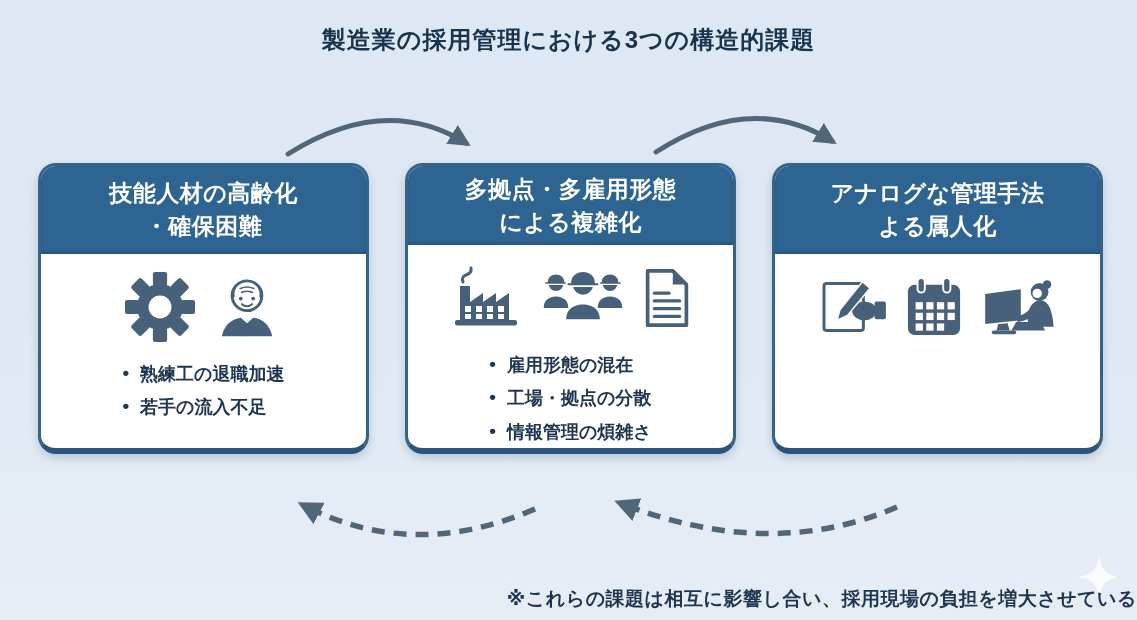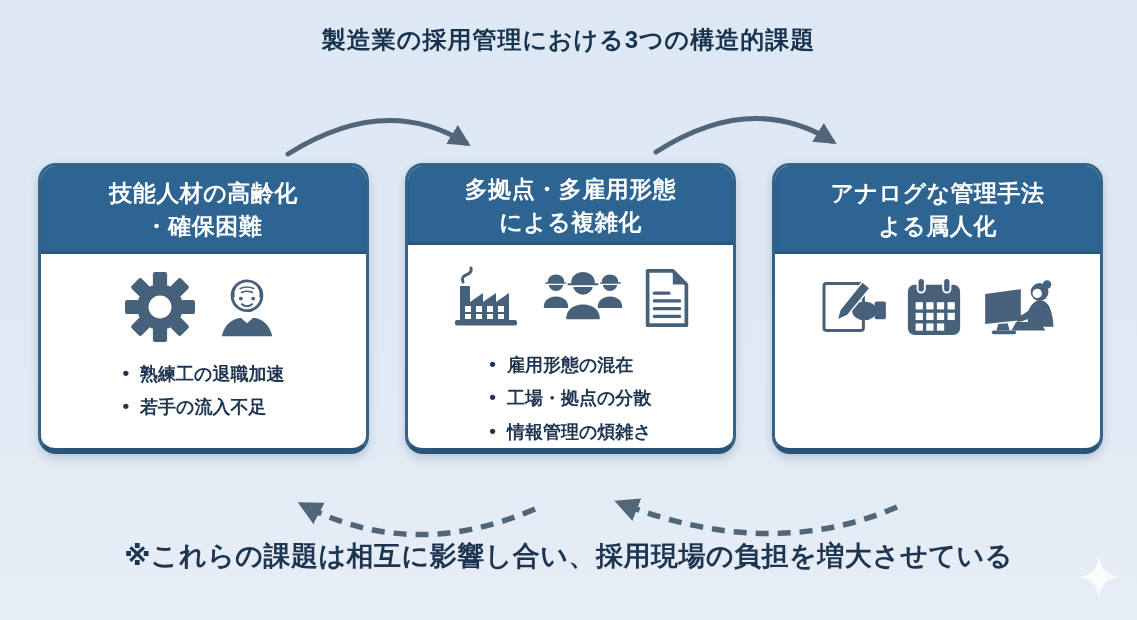--- a/index.html
+++ b/index.html
@@ -22,22 +22,22 @@
   .card-header{height:88px;background:var(--header-blue);color:#fff;display:flex;
     flex-direction:column;align-items:center;justify-content:center;
     font-size:23px;font-weight:bold;line-height:1.42;letter-spacing:.5px;
     box-shadow:inset 0 -2px 3px rgba(0,0,0,.18);}
   .card-body{flex:1;padding-top:13px;text-align:center;}
   .icon-row{height:80px;display:flex;align-items:center;justify-content:center;gap:16px;}
   .icon-row svg{flex:none;}
   ul.bullets{display:inline-block;text-align:left;list-style:none;margin-top:10px;}
   ul.bullets li{font-size:18px;font-weight:700;color:var(--text-dark);line-height:1.74;}
   ul.bullets li::before{content:"\2022";margin-right:11px;font-size:19px;position:relative;top:-1px;}
-  .footnote{position:absolute;top:538px;left:0;width:100%;text-align:center;
-    font-size:27px;font-weight:600;color:var(--text-dark);letter-spacing:.5px;}
+  .footnote{position:absolute;top:586px;left:0;width:100%;text-align:right;
+    font-size:19px;font-weight:600;color:var(--text-dark);letter-spacing:.5px;}
   .ic{fill:var(--icon-slate);}
   .ic-stroke{stroke:var(--icon-slate);fill:none;}
 </style>
 </head>
 <body>
 
 <div class="stage">
 
   <svg class="arrow-layer" viewBox="0 0 1137 620">
     <defs>

